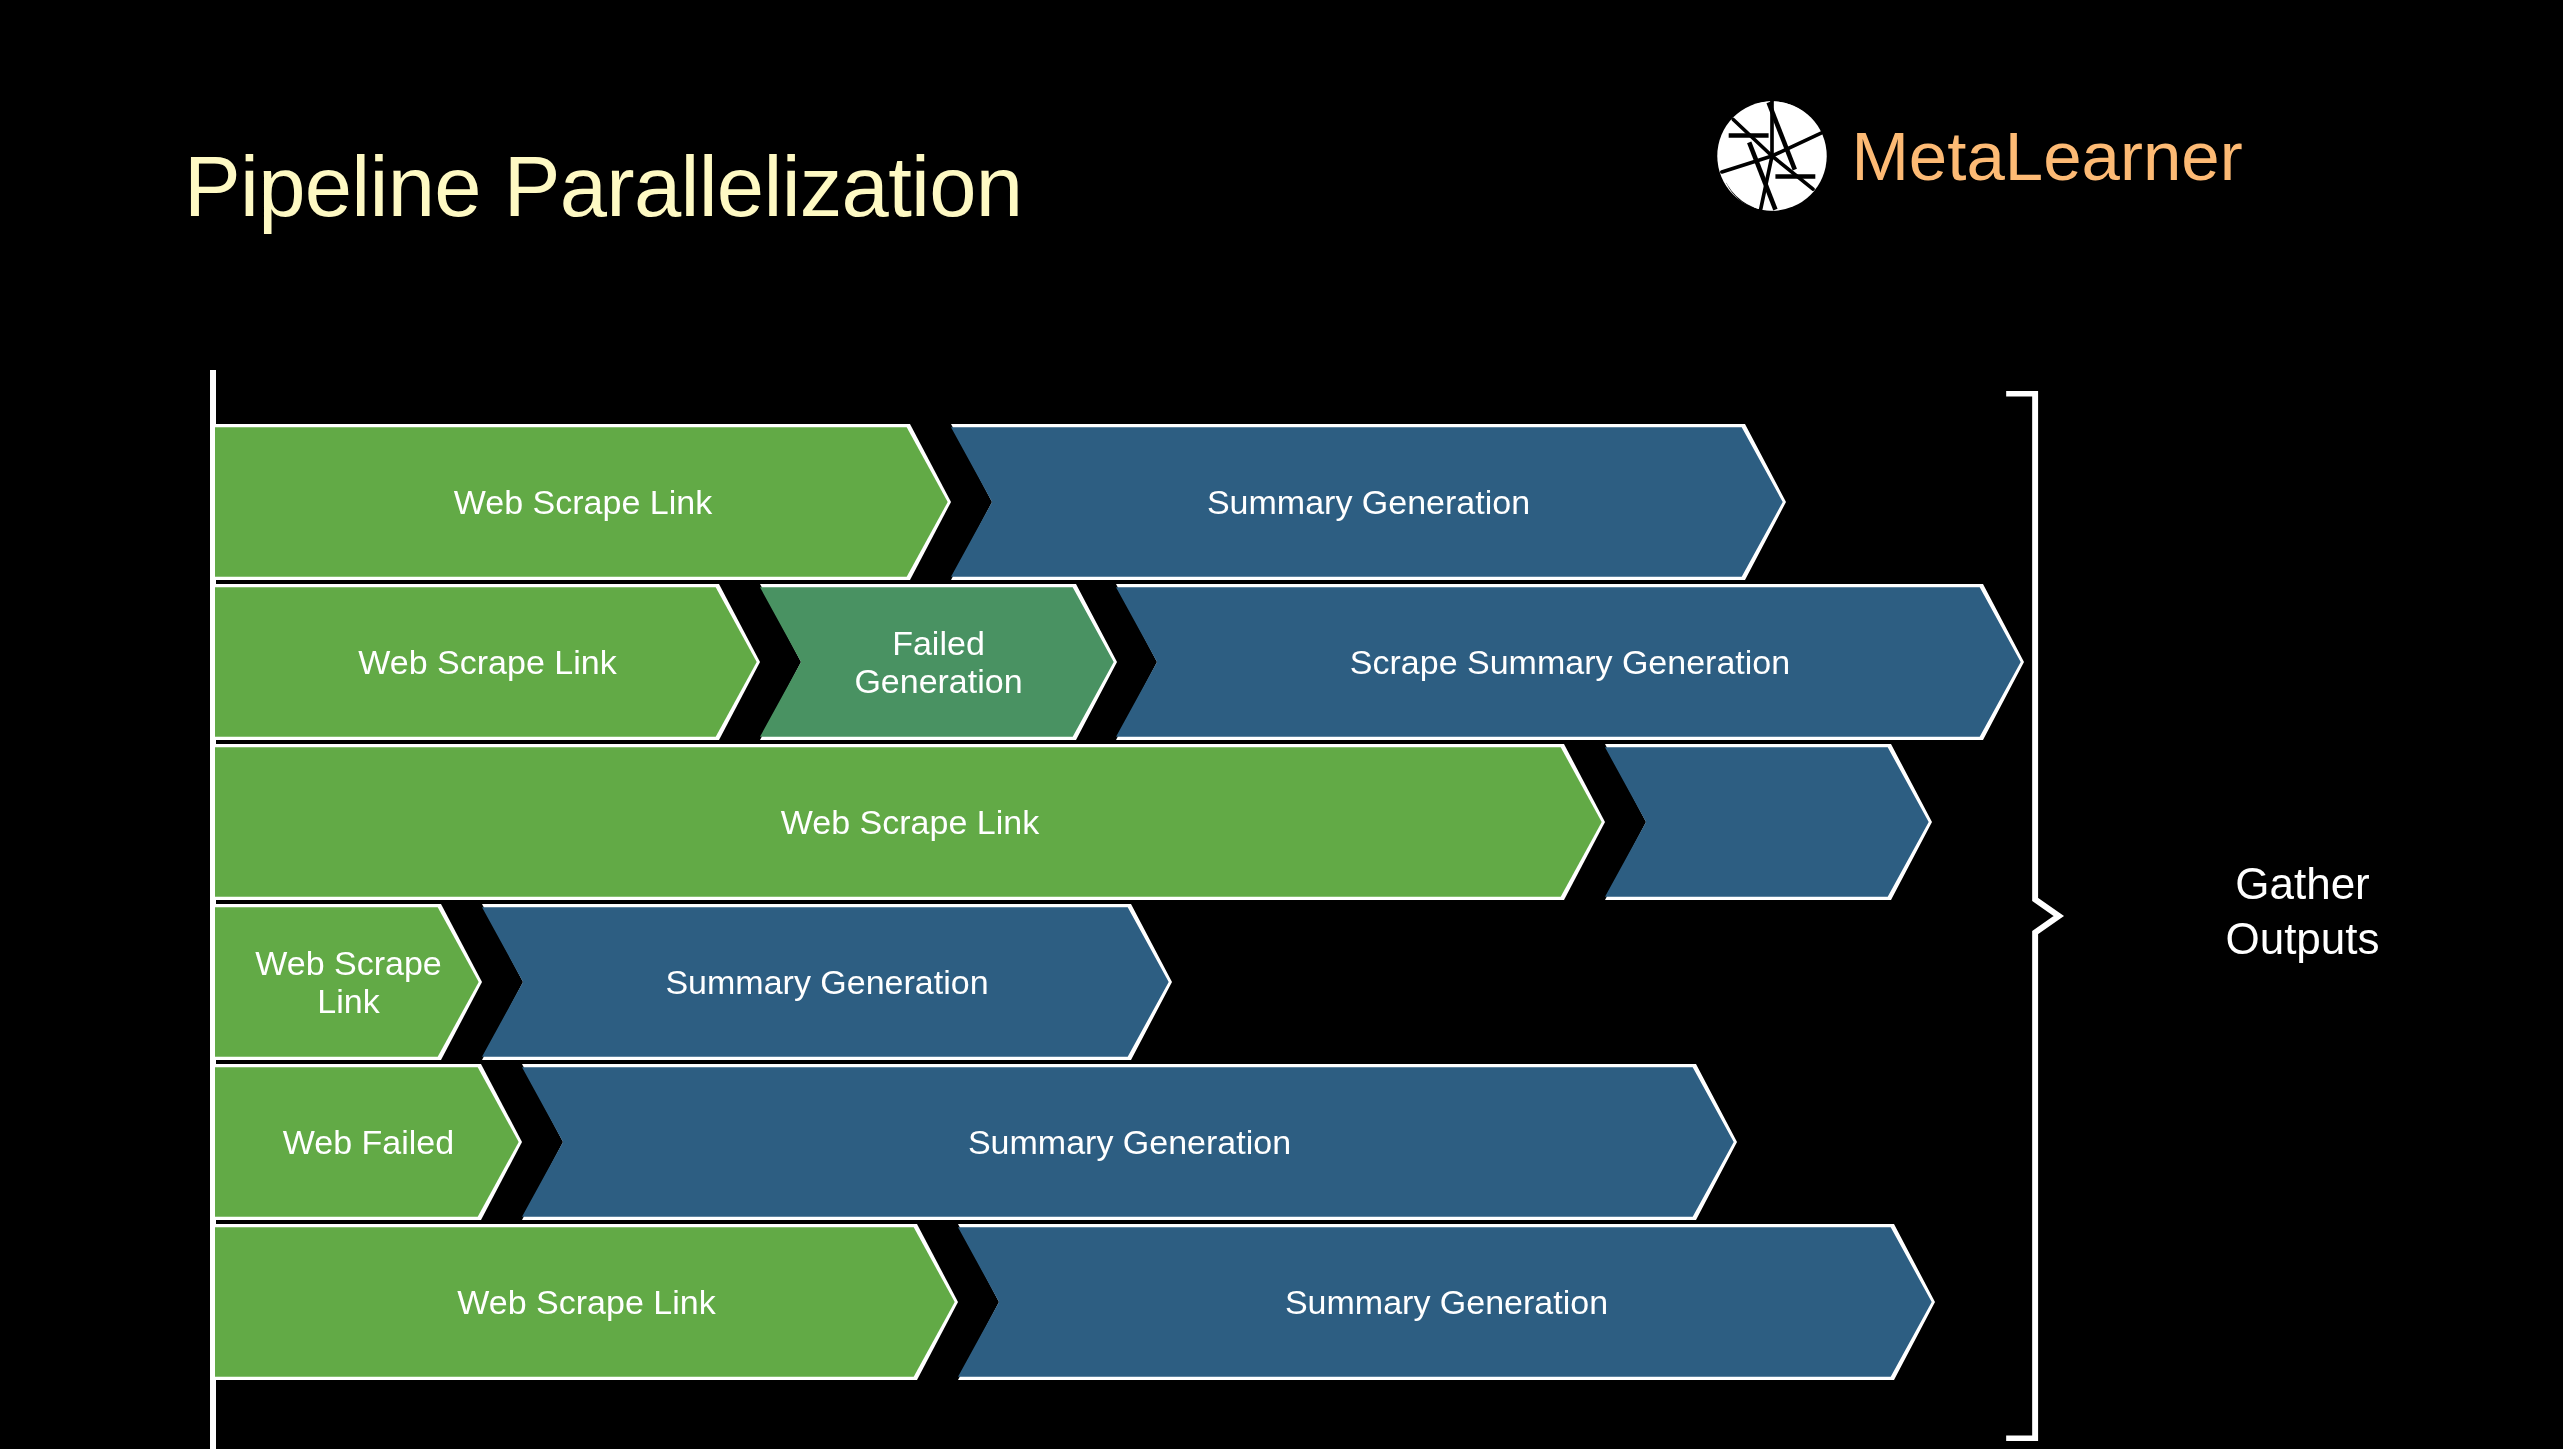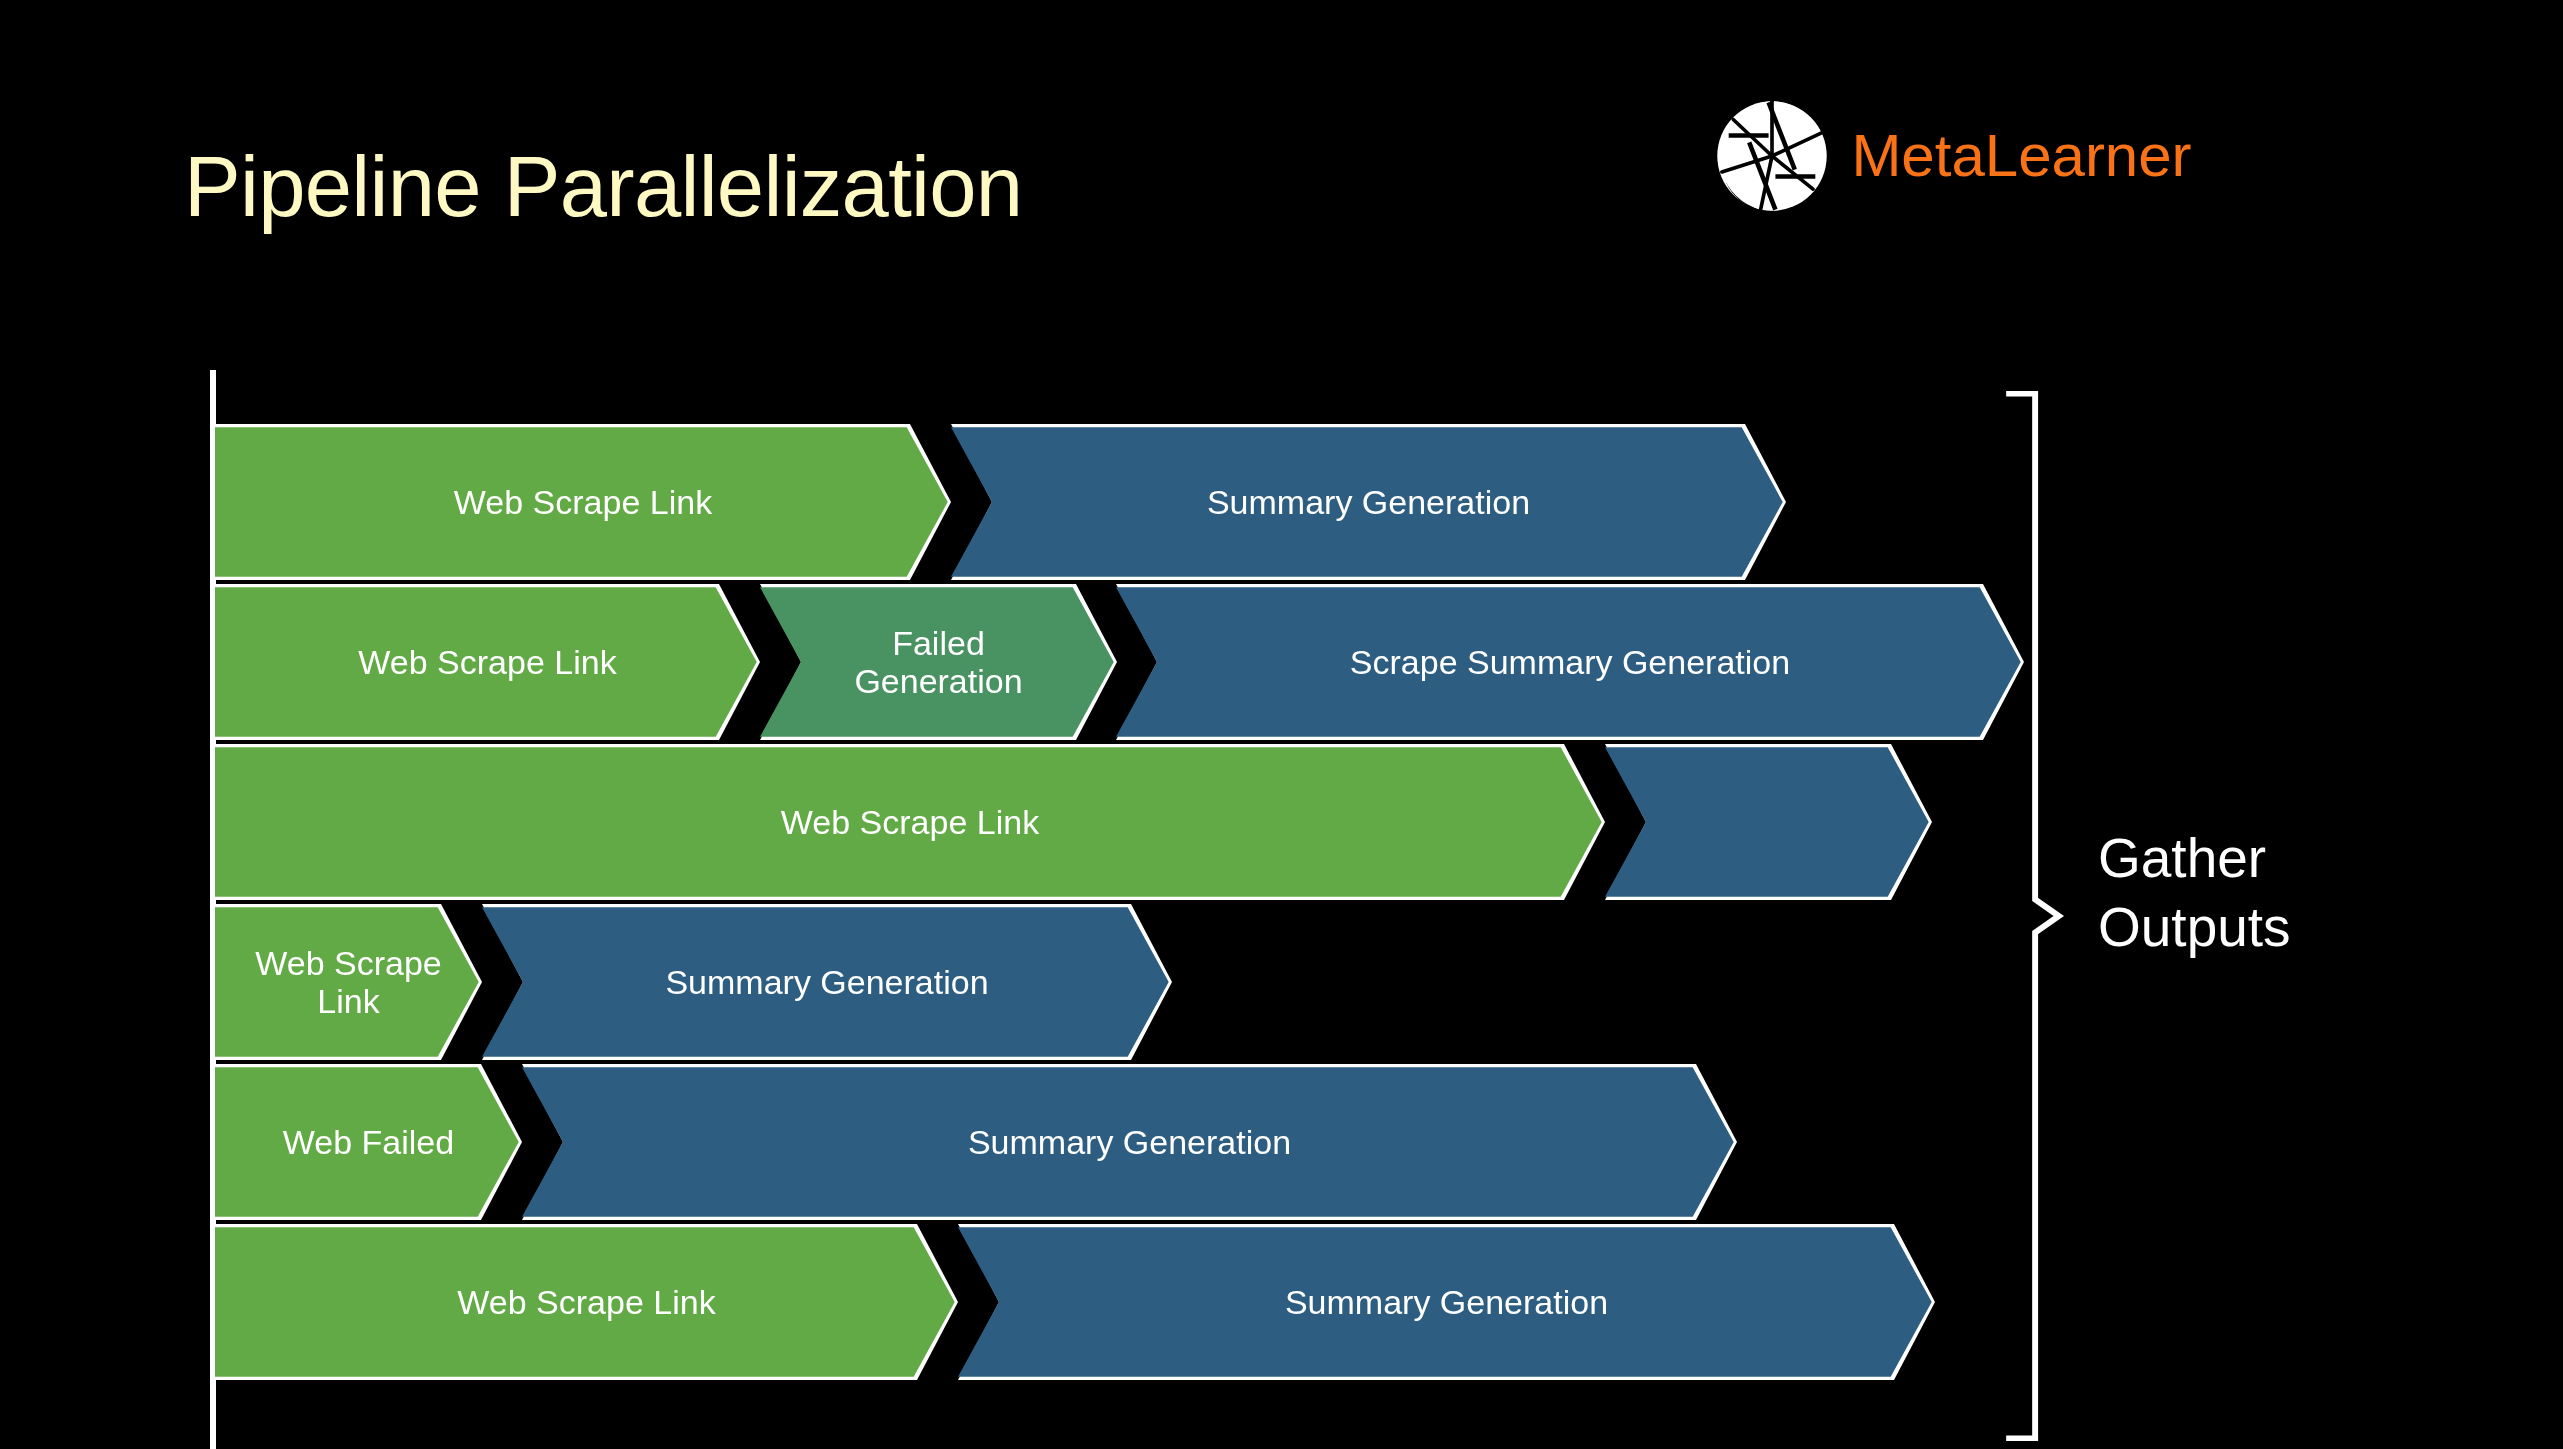--- a/index.html
+++ b/index.html
@@ -38,24 +38,24 @@
     align-items: center;
     gap: 22.4px;
   }
   #brand-mark {
     width: 114px;
     height: 114px;
     flex: 0 0 auto;
     display: block;
   }
   #brand-name {
-    font-size: 60px;
+    font-size: 69px;
     font-weight: 400;
     letter-spacing: 0px;
-    color: #f97316;
+    color: #fdba74;
     white-space: nowrap;
     line-height: 1;
   }
 
   
   #pipeline-chart {
     position: absolute;
     left: 0;
     top: 0;
     width: 2563px;
@@ -147,23 +147,24 @@
   #gather-bracket {
     position: absolute;
     left: 1993px;
     top: 343px;
     width: 79px;
     height: 1050px;
   }
   #gather-label {
     position: absolute;
     left: 2098px;
-    top: 776px;
+    top: 808px;
     width: 409px;
-    font-size: 55px;
+    text-align: center;
+    font-size: 44px;
     line-height: 1.26;
     color: #ffffff;
     white-space: pre-line;
   }
 </style>
 </head>
 <body>
 
 <div id="slide-title">Pipeline Parallelization</div>
 

